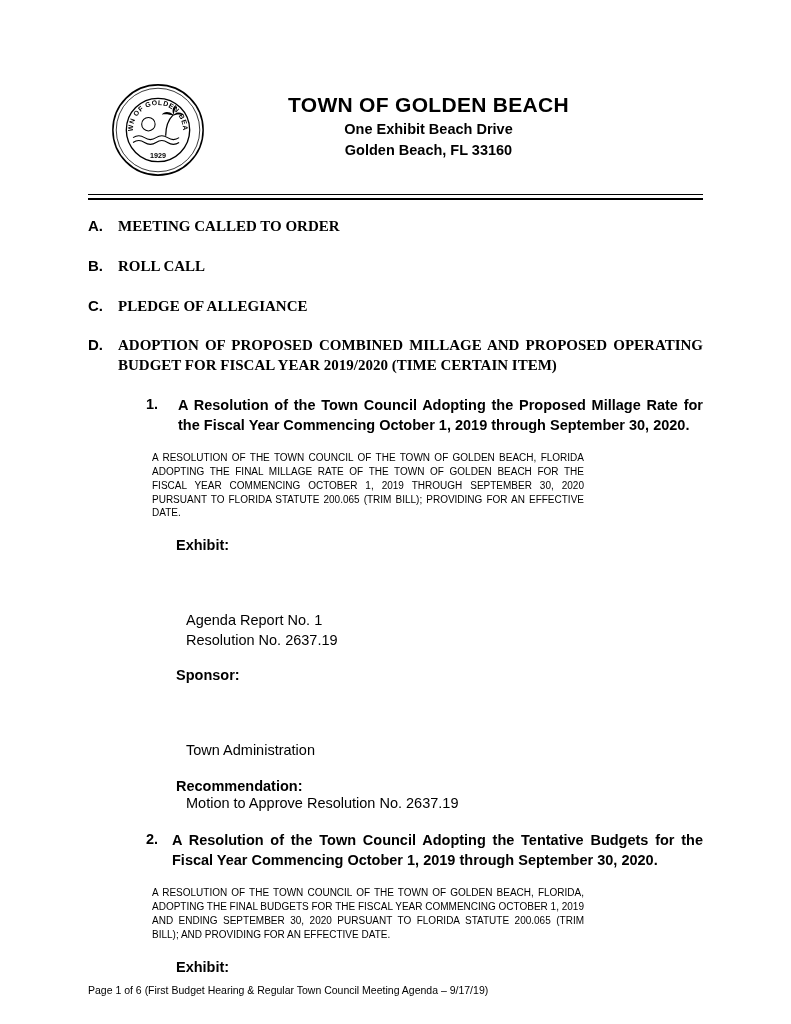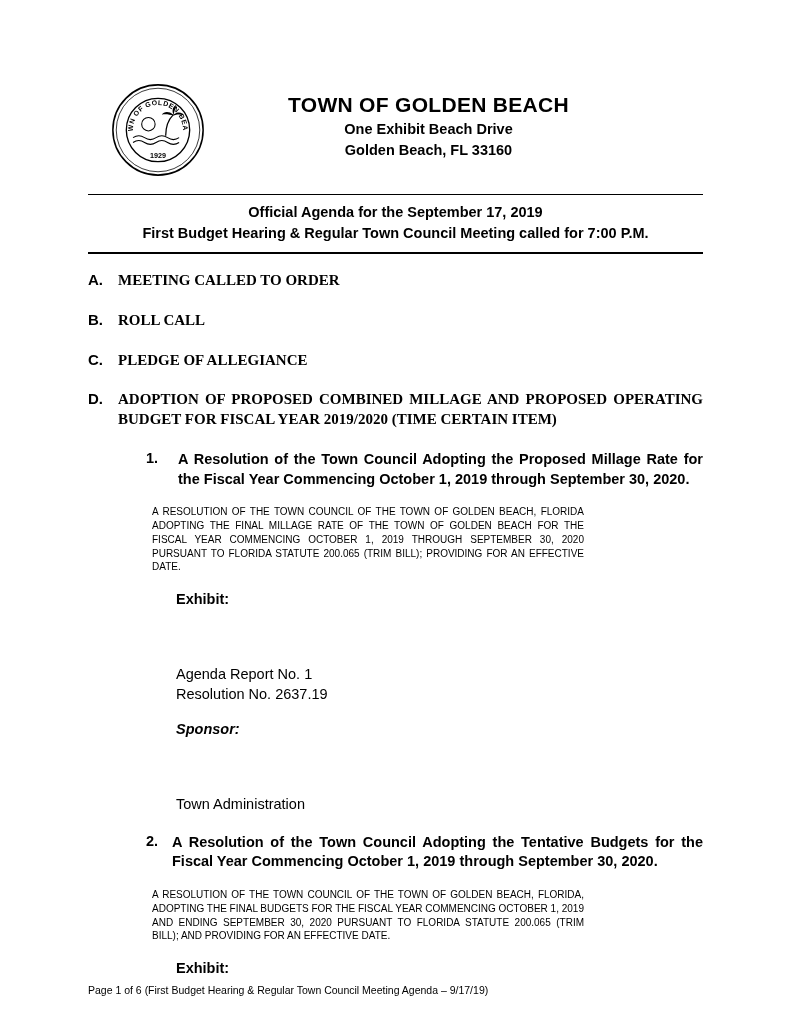--- a/index.html
+++ b/index.html
@@ -130,24 +130,25 @@
     display: flex;
     font-size: 14.5px;
     flex-direction: column;
   }
   .meta .label {
     font-weight: bold;
     flex: 0 0 auto;
     white-space: nowrap;
   }
   .meta .value {
+    margin-left: 10px;
     line-height: 1.35;
   }
   .meta.exhibit .label { width: 74px; flex: 0 0 74px; }
-  .meta.sponsor .label { width: 74px; flex: 0 0 74px; font-style: italic; }
+  .meta.sponsor .label { width: 74px; flex: 0 0 74px; }
   .meta.recommend { margin-left: 88px; }
   .meta.recommend .label { flex: 0 0 auto; }
 
   .spacer-2 { height: 18px; }
 
   
   .footer {
     position: absolute;
     left: 88px;
     bottom: 28px;
@@ -188,24 +189,20 @@
     </div>
     <div class="header-text">
       <div class="town-title">TOWN OF GOLDEN BEACH</div>
       <div class="town-addr">One Exhibit Beach Drive</div>
       <div class="town-addr">Golden Beach, FL  33160</div>
     </div>
   </div>
 
   <hr class="rule">
 
-  <div class="agenda-head">
-    <div>Official Agenda for the September 17, 2019</div>
-    <div>First Budget Hearing &amp; Regular Town Council Meeting called for 7:00 P.M.</div>
-  </div>
 
   <hr class="rule thick">
 
   <div class="content">
 
     <div class="item">
       <div class="letter">A.</div>
       <div class="itext">MEETING CALLED TO ORDER</div>
     </div>
 
@@ -237,20 +234,24 @@
         <div>Agenda Report No. 1</div>
         <div>Resolution No. 2637.19</div>
       </div>
     </div>
 
     <div class="meta sponsor">
       <div class="label">Sponsor:</div>
       <div class="value">Town Administration</div>
     </div>
 
+    <div class="meta recommend">
+      <div class="label">Recommendation:</div>
+      <div class="value">Motion to Approve Resolution No. 2637.19</div>
+    </div>
 
     <div class="spacer-2"></div>
 
     <div class="sub">
       <div class="num">2.</div>
       <div class="stext">A Resolution of the Town Council Adopting the Tentative Budgets for the Fiscal Year Commencing October 1, 2019 through September 30, 2020.</div>
     </div>
 
     <div class="resolution">A RESOLUTION OF THE TOWN COUNCIL OF THE TOWN OF GOLDEN BEACH, FLORIDA, ADOPTING THE FINAL BUDGETS FOR THE FISCAL YEAR COMMENCING OCTOBER 1, 2019 AND ENDING SEPTEMBER 30, 2020 PURSUANT TO FLORIDA STATUTE 200.065 (TRIM BILL); AND PROVIDING FOR AN EFFECTIVE DATE.</div>
 

